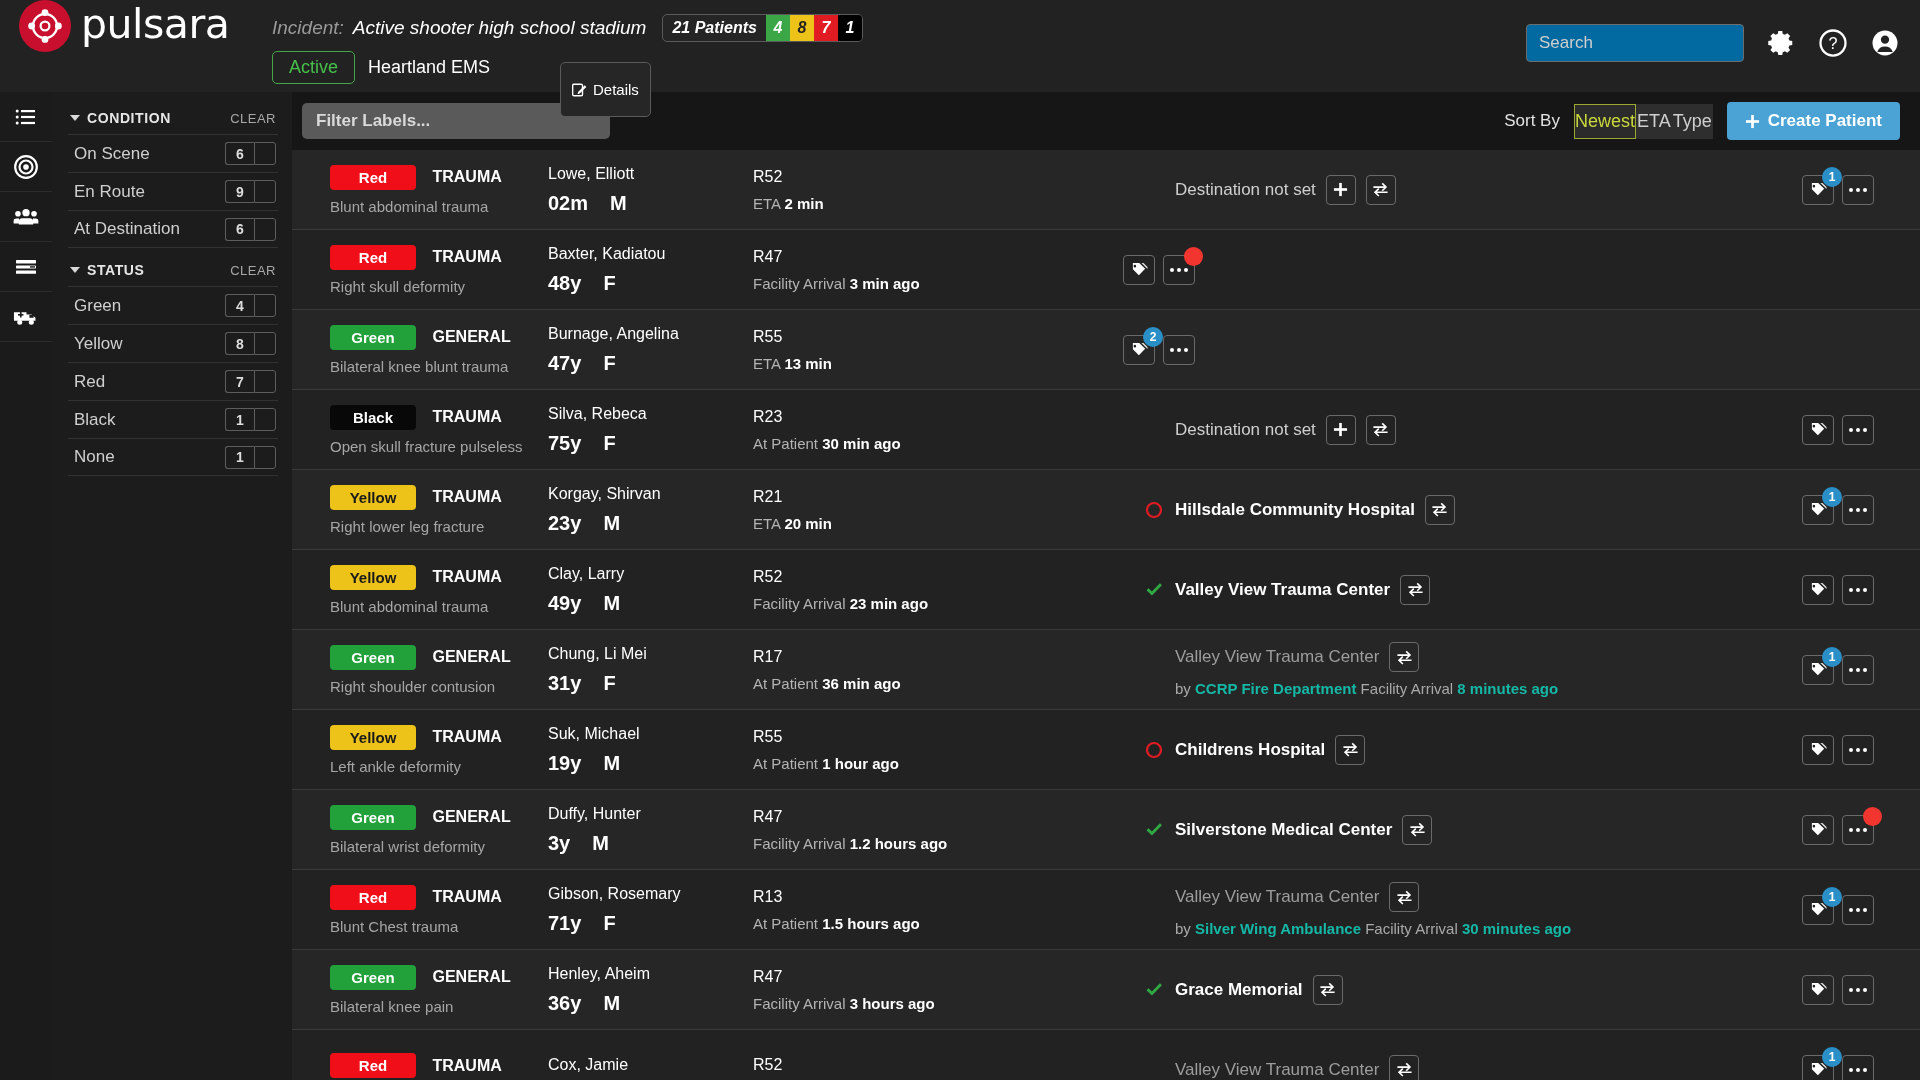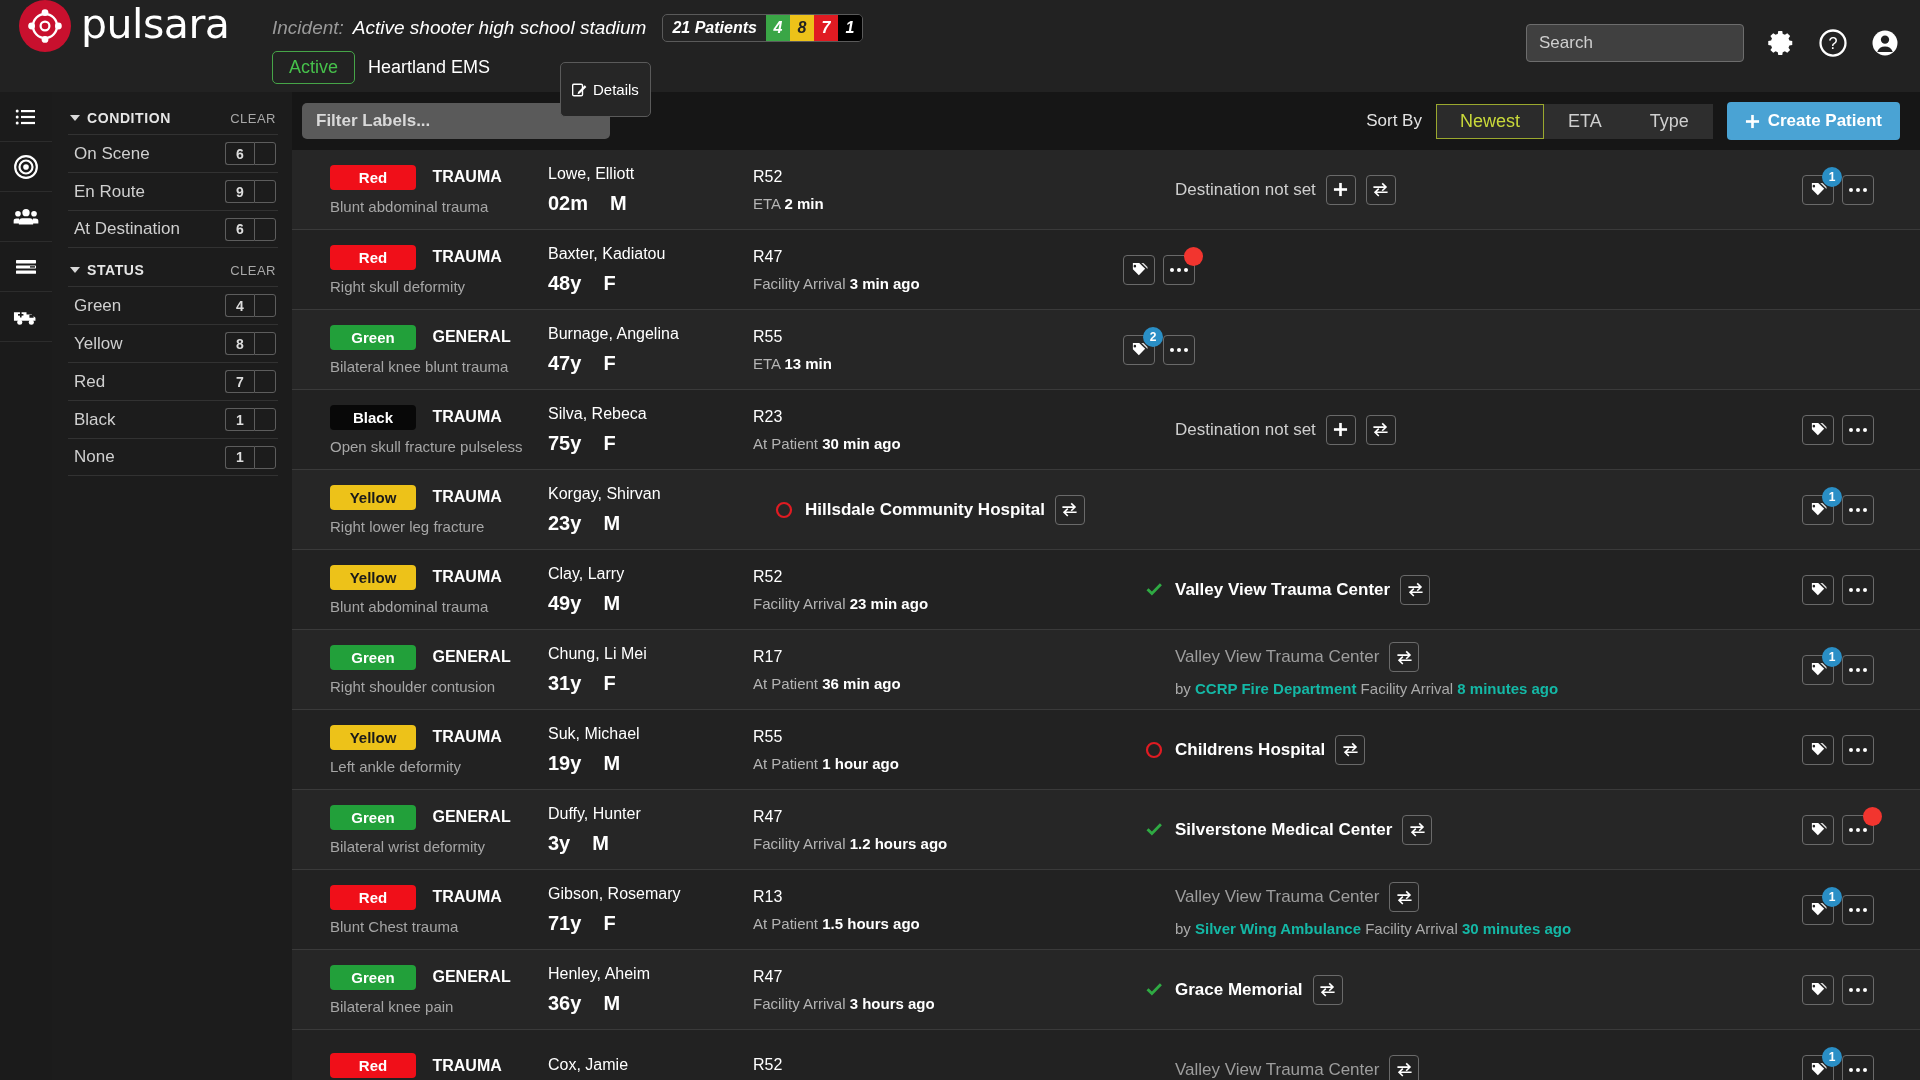--- a/index.html
+++ b/index.html
@@ -43,21 +43,21 @@
     border: 1px solid #46a548; color: #46c04b; border-radius: 5px;
     padding: 5px 16px; font-size: 18px; background: transparent;
   }
   .agency { color: #fff; font-size: 18px; }
   .details-btn {
     border: 1px solid #5a5a5a; border-radius: 5px; background: #262626; color: #fff;
     font-size: 15px; padding: 18px 11px; display: flex; align-items: center; gap: 6px; margin-top: 8px;
   }
   .topbar-right { position: absolute; right: 20px; top: 24px; display: flex; align-items: center; gap: 22px; }
   .search-box {
-    width: 218px; height: 38px; background: #404040; border: 1px solid #6d6d6d; border-radius: 4px;
+    width: 218px; height: 38px; background: #0369a1; border: 1px solid #6d6d6d; border-radius: 4px;
     color: #d5d5d5; font-size: 17px; padding: 0 12px; outline: none; font-family: "Liberation Sans", sans-serif;
   }
   .search-box::placeholder { color: #cfcfcf; }
   .ticon { cursor: pointer; display: flex; align-items: center; }
 
   
   .body { flex: 1; display: flex; min-height: 0; }
 
   .rail { width: 52px; min-width: 52px; background: #1b1b1b; padding-top: 0; }
   .rail-item { height: 50px; display: flex; align-items: center; justify-content: center; border-bottom: 1px solid #2c2c2c; cursor: pointer; }
@@ -91,21 +91,21 @@
     width: 308px; height: 36px; background: #5a5a5a; border: none; border-radius: 5px;
     color: #d9d9d9; font-size: 17px; font-weight: bold; padding: 0 14px; outline: none;
     font-family: "Liberation Sans", sans-serif;
   }
   .filter-labels::placeholder { color: #d9d9d9; }
   .toolbar-right { margin-left: auto; display: flex; align-items: center; gap: 14px; }
   .sortby-lbl { font-size: 17px; color: #e2e2e2; }
   .seg { display: flex; }
   .seg-btn {
     background: #2e2e2e; border: 1px solid #2e2e2e; color: #cfcfcf; font-size: 18px;
-    padding: 6px 23px; cursor: pointer; font-family: "Liberation Sans", sans-serif;
+    padding: 6px 0; cursor: pointer; font-family: "Liberation Sans", sans-serif;
   }
   .seg-btn.active { color: #c9d93a; border-color: #9aa82e; background: #2b2b2b; }
   .create-btn {
     background: #4aa3d4; color: #fff; border: none; border-radius: 4px; height: 38px;
     padding: 0 18px; font-size: 17px; font-weight: bold; display: flex; align-items: center; gap: 8px;
     cursor: pointer; font-family: "Liberation Sans", sans-serif;
   }
 
   .list { flex: 1; overflow: hidden; }
   .prow {
@@ -575,20 +575,24 @@
       </div>
       <div class="cond-desc">Right lower leg fracture</div>
     </div>
     <div class="col-name">
       <div class="p-name">Korgay, Shirvan</div>
       <div class="p-meta">
                 <span>23y</span>
                 <span>M</span>
               </div>
     </div>
+    <div class="col-unit">
+      <div class="p-unit">R21</div>
+      <div class="p-eta">ETA <b>20 min</b></div>
+    </div>
     <div class="col-dest">
       <div class="dest-line">
                 <span class="dest-status">
                   <svg width="18" height="18" viewBox="0 0 18 18">
                     <circle cx="9" cy="9" r="7" fill="none" stroke="#e01b22" stroke-width="2.2"></circle>
                   </svg>
                 </span>
        <span class="dest-name">Hillsdale Community Hospital</span>
        <span class="sq-btn">
                   <svg width="17" height="17" viewBox="0 0 18 18" fill="#fff">

